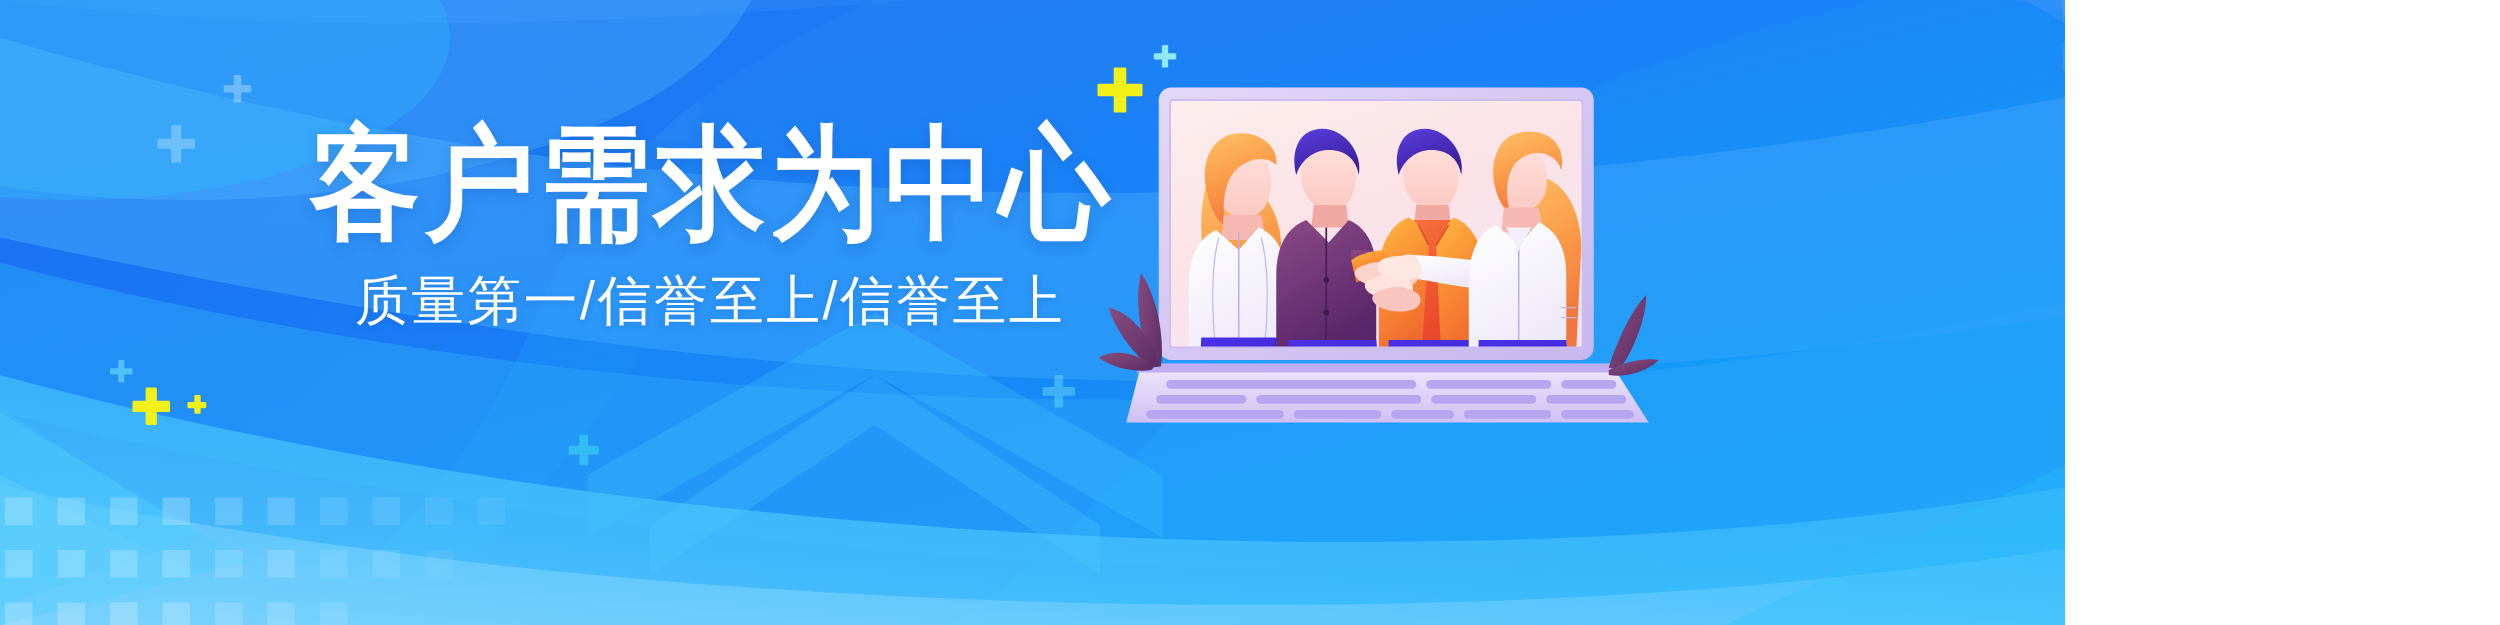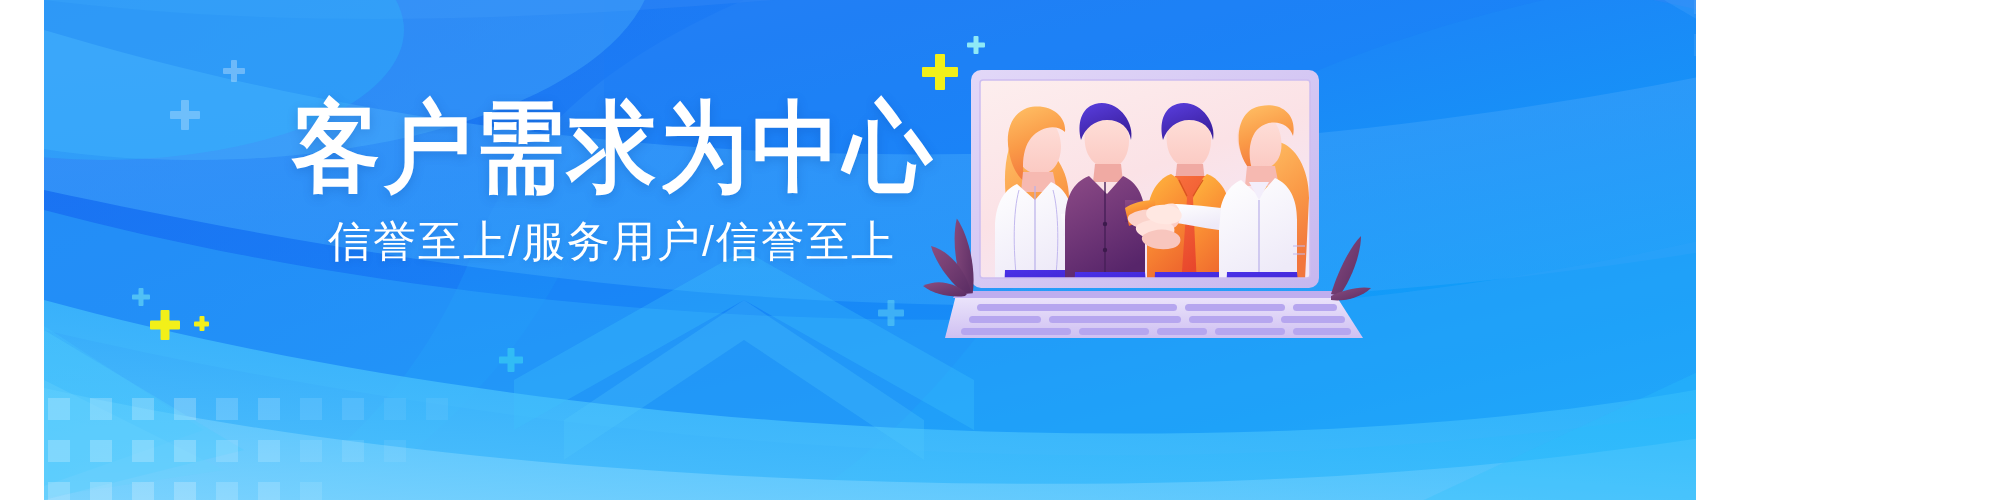--- a/index.html
+++ b/index.html
@@ -7,21 +7,20 @@
   html, body {
     width:2000px; height:500px;
     overflow:hidden;
     font-family:"Liberation Sans","DejaVu Sans",sans-serif;
   }
   #banner {
     position:relative;
     width:1652px; height:500px;
     overflow:hidden;
     background:linear-gradient(135deg,#2a7df4 0%,#1d86f7 35%,#0f9ef9 70%,#18b4fb 100%);
-    margin-left:44px;
   }
   .layer { position:absolute; top:0; left:0; width:2000px; height:500px; }
   .layer svg { display:block; width:2000px; height:500px; }
 
   
   #text-block {
     position:absolute;
     left:248px; top:98px;
     width:640px;
     z-index:40;
@@ -212,21 +211,21 @@
   <div class="cross" style="left:106px; top:310px; width:30px; height:30px; --t:9px; color:#f2f019; z-index:38;"></div>
   <div class="cross" style="left:150px; top:316px; width:15px; height:15px; --t:5px; color:#f2f019; z-index:38;"></div>
   <div class="cross" style="left:88px; top:288px; width:18px; height:18px; --t:5px; color:#6fe2f5; opacity:.6; z-index:38;"></div>
   <div class="cross" style="left:179px; top:60px; width:22px; height:22px; --t:6px; color:#ffffff; opacity:.3; z-index:38;"></div>
   <div class="cross" style="left:126px; top:100px; width:30px; height:30px; --t:8px; color:#ffffff; opacity:.28; z-index:38;"></div>
   <div class="cross" style="left:455px; top:348px; width:24px; height:24px; --t:7px; color:#3fdcf3; opacity:.55; z-index:38;"></div>
   <div class="cross" style="left:834px; top:300px; width:26px; height:26px; --t:7px; color:#6ee0f5; opacity:.45; z-index:38;"></div>
 
   <div id="text-block">
     <div id="headline">客户需求为中心</div>
-    <div id="subheadline">信誉至上/服务用户/信誉至上</div>
+    <div id="subheadline">质量第一/信誉至上/信誉至上</div>
   </div>
 
   <div id="laptop">
     <svg viewBox="0 0 420 300" aria-hidden="true">
       <defs>
         <clipPath id="screenClip">
           <rect x="31" y="32" width="330" height="198" rx="3"></rect>
         </clipPath>
         <linearGradient id="bezel" x1="0" y1="0" x2="1" y2="1">
           <stop offset="0%" stop-color="#e2d8f8"></stop>

